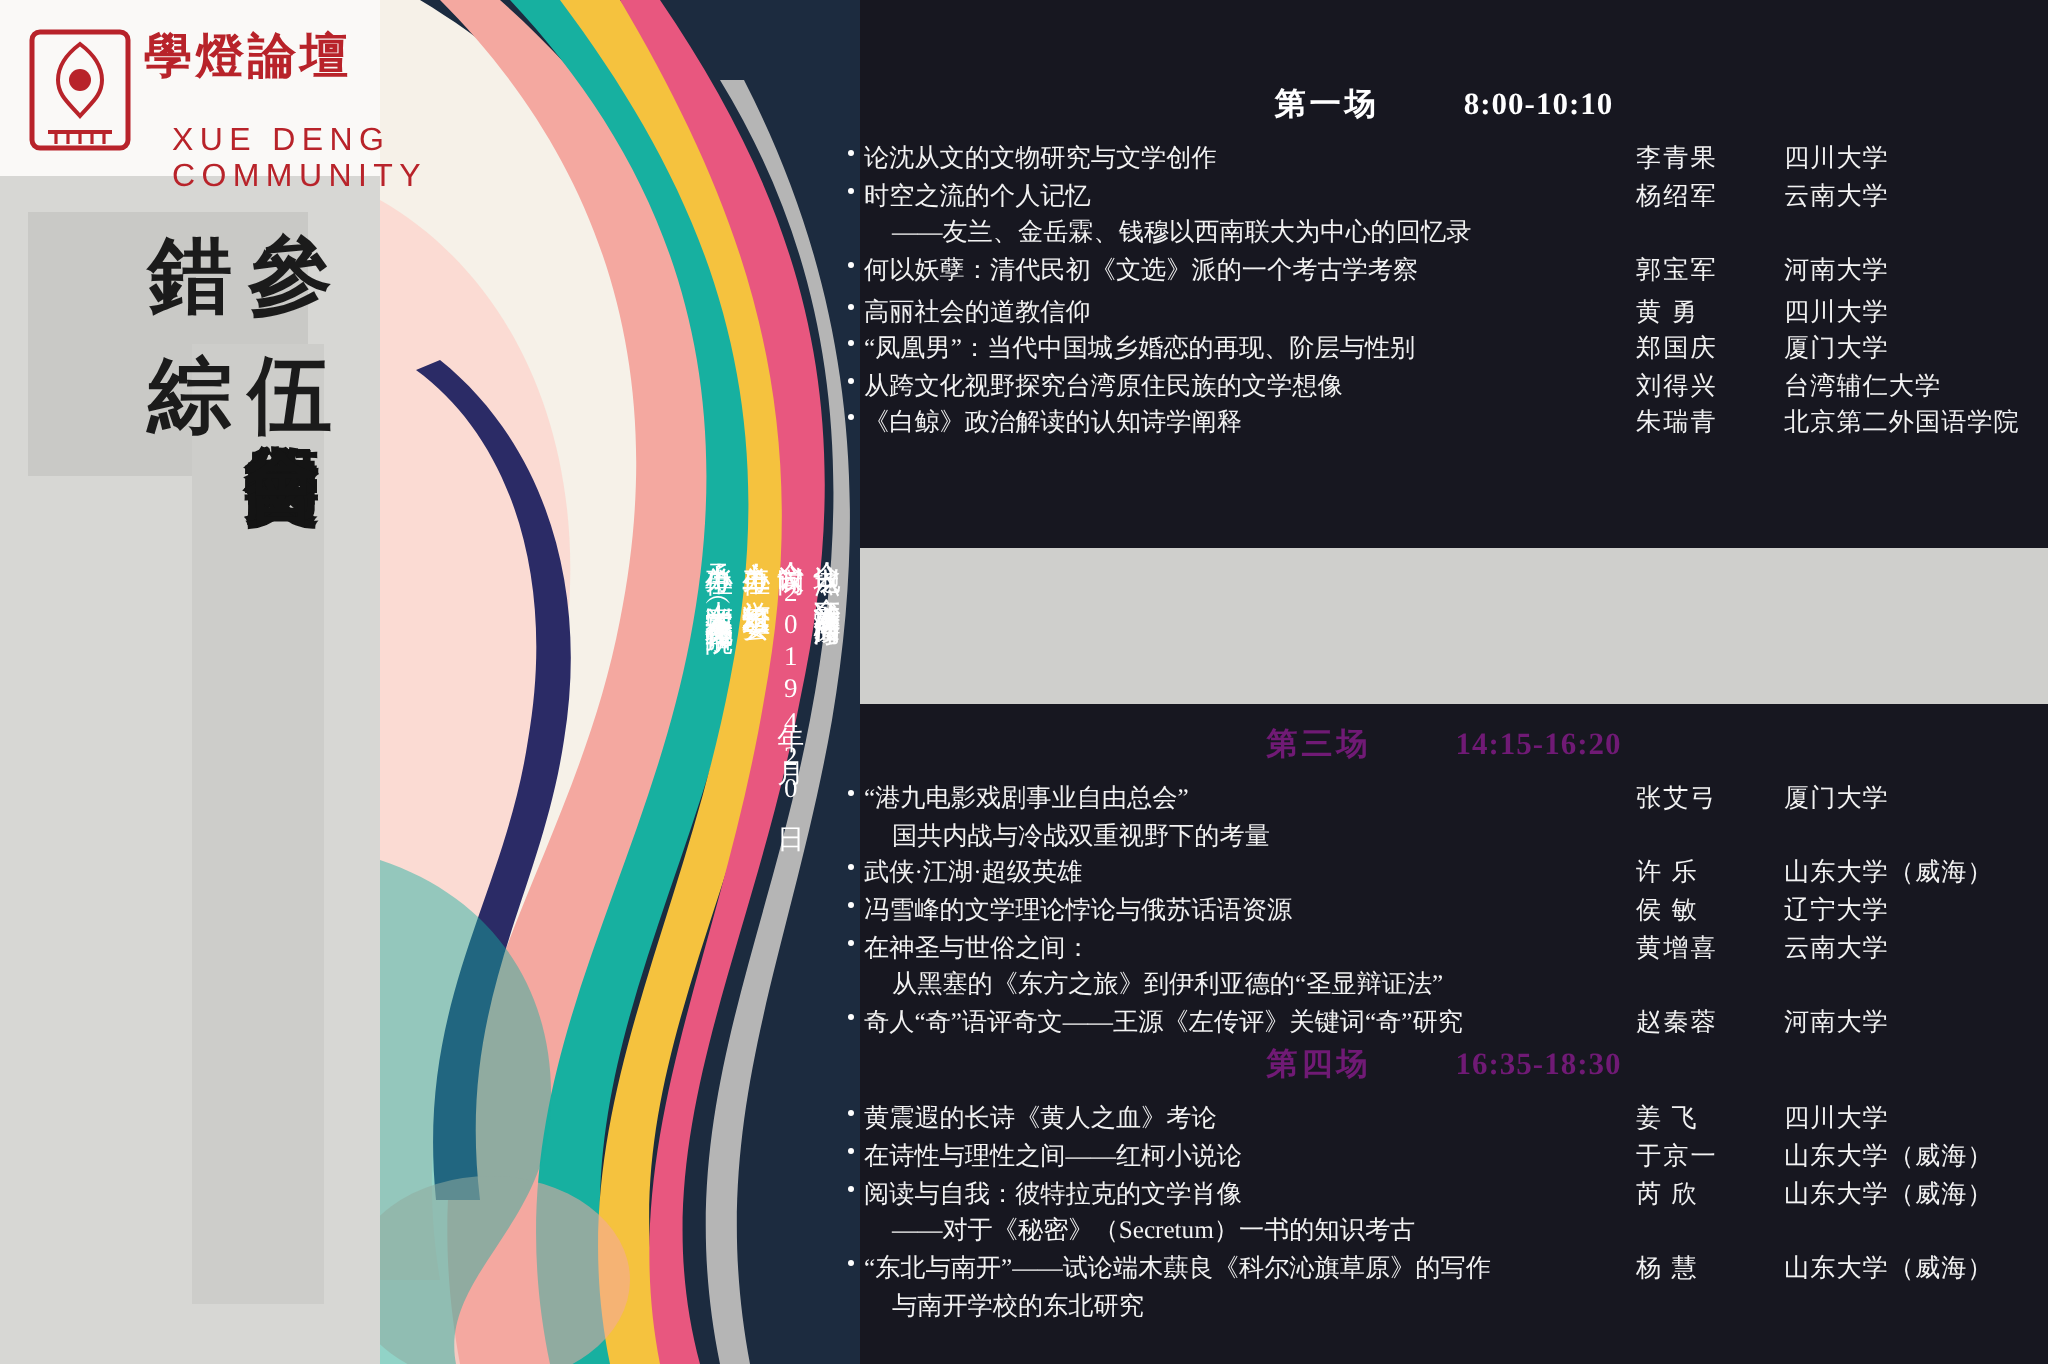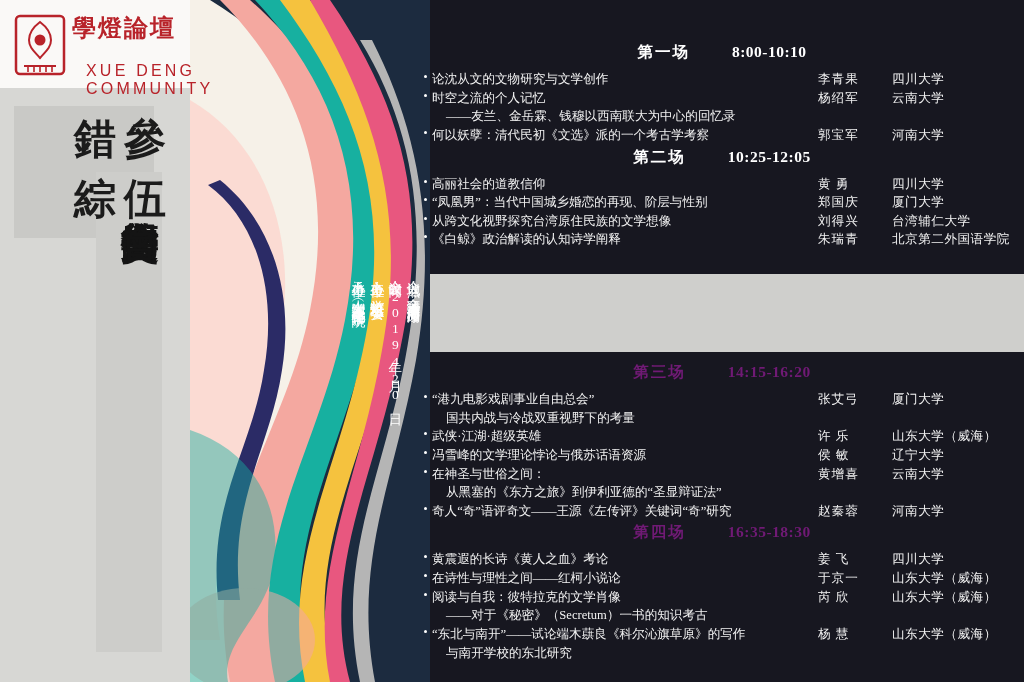--- a/index.html
+++ b/index.html
@@ -202,24 +202,20 @@
         <div class="person">杨绍军</div>
         <div class="org">云南大学</div>
       </div>
       <div class="row">
         <div class="talk"><span class="dot"></span><span>何以妖孽：清代民初《文选》派的一个考古学考察</span></div>
         <div class="person">郭宝军</div>
         <div class="org">河南大学</div>
       </div>
     </div>
 
-    <div class="sess-head">
-      <span>第二场</span>
-      <span class="time">10:25-12:05</span>
-    </div>
     <div class="rows">
       <div class="row">
         <div class="talk"><span class="dot"></span><span>高丽社会的道教信仰</span></div>
         <div class="person">黄 勇</div>
         <div class="org">四川大学</div>
       </div>
       <div class="row">
         <div class="talk"><span class="dot"></span><span>“凤凰男”：当代中国城乡婚恋的再现、阶层与性别</span></div>
         <div class="person">郑国庆</div>
         <div class="org">厦门大学</div>

